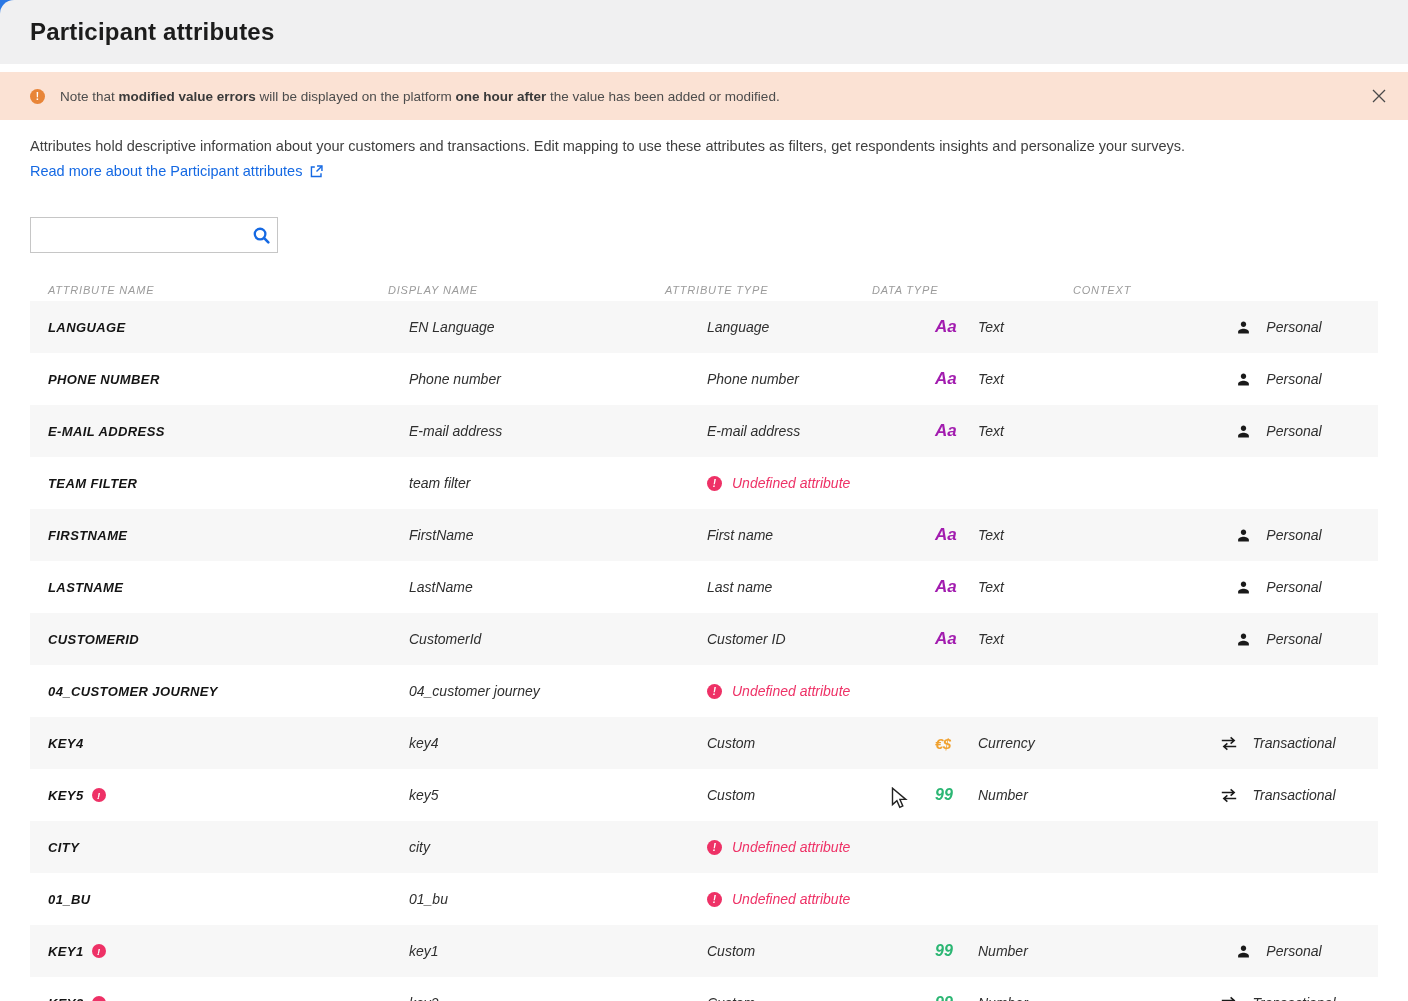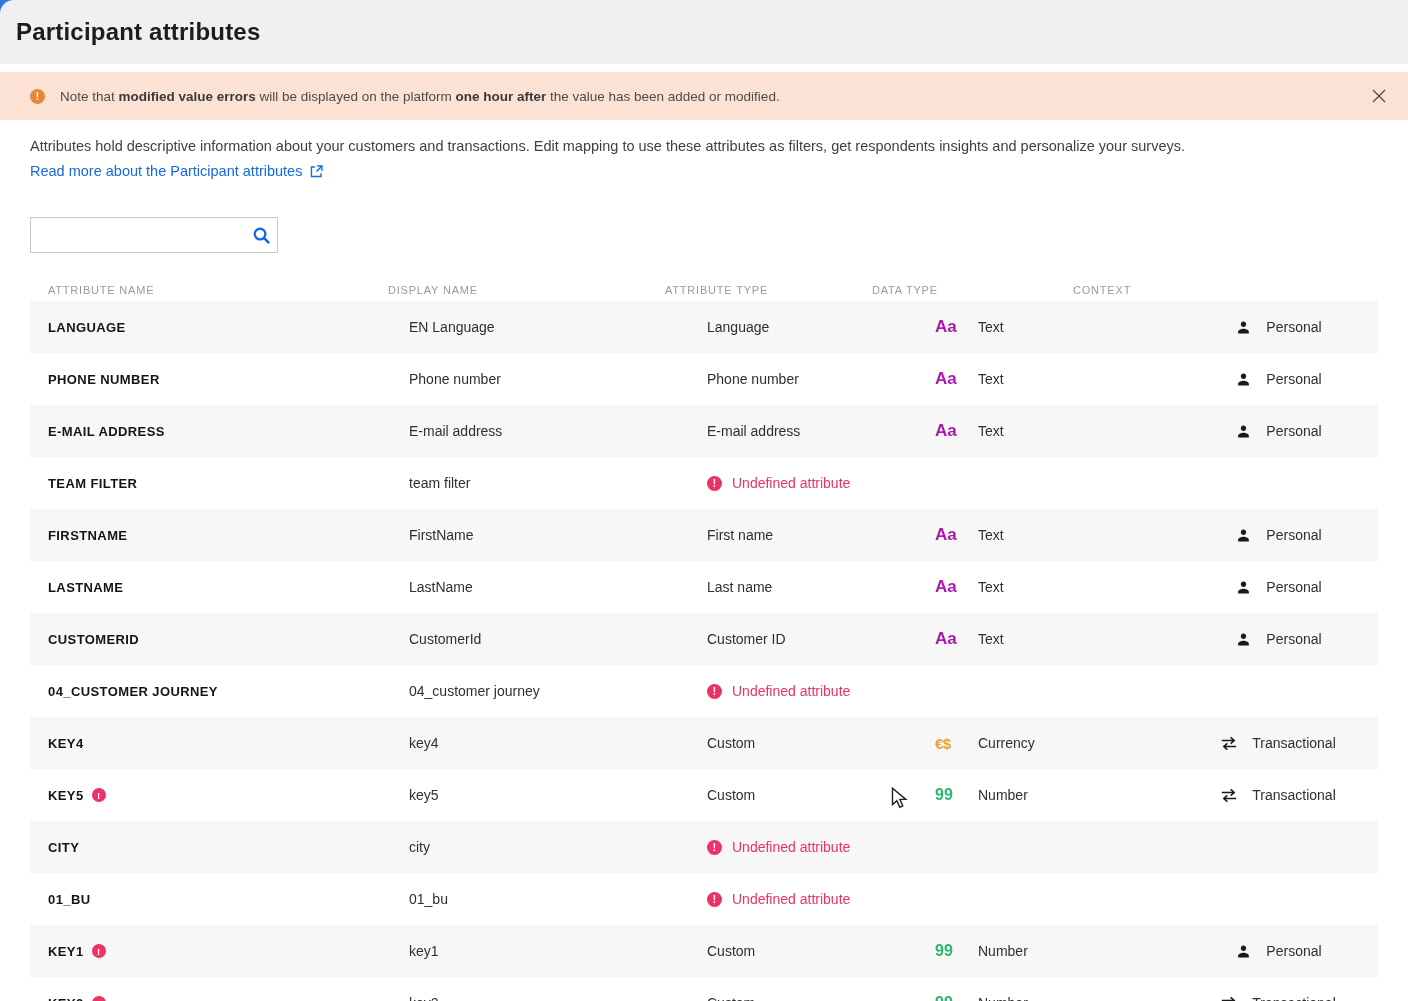--- a/index.html
+++ b/index.html
@@ -6,21 +6,21 @@
   html,body { margin:0; padding:0; }
   body {
     width:1408px; height:1001px; overflow:hidden; position:relative;
     background:#ffffff; font-family:"Liberation Sans", sans-serif;
   }
   .corner-accent { position:absolute; top:0; left:0; width:22px; height:22px; background:#2b78e4; z-index:0; }
 
   
   .page-header {
     position:relative; z-index:1; height:64px; background:#f0f0f1;
-    border-top-left-radius:14px; display:flex; align-items:center; padding:0 16px;
+    border-top-left-radius:14px; display:flex; align-items:center; padding:0 30px;
   }
   .page-title { margin:0; font-size:24px; font-weight:600; color:#1c1c1c; letter-spacing:.2px; }
 
   
   .banner {
     position:relative; z-index:1; margin-top:8px; height:48px; background:#fbe2d4;
     display:flex; align-items:center; padding:0 20px 0 30px;
   }
   .warn-ic {
     flex:0 0 auto; width:15px; height:15px; border-radius:50%; background:#e88538;
@@ -42,21 +42,21 @@
     margin:36px 0 0 30px; width:248px; height:36px; background:#fff;
     border:1px solid #c6c6c6; display:flex; align-items:center;
   }
   .search-input { flex:1; min-width:0; border:none; outline:none; font-size:14px; padding-left:12px; background:transparent; font-family:inherit; }
   .search-btn { flex:0 0 auto; width:32px; display:flex; align-items:center; justify-content:center; cursor:pointer; }
 
   
   .attr-table { margin:26px 30px 0; }
   .thead, .trow {
     display:grid; grid-template-columns:340px 277px 207px 201px 237px 1fr;
-    padding-left:18px; align-items:center;
+    padding-left:18px; align-items:center;font-style:italic;
   }
   .thead { height:22px; font-size:11px; letter-spacing:.8px; color:#9b9b9b; }
   .trow { height:52px; font-size:14px; color:#2f2f2f;gap:21px; }
   .trow.shade { background:#f7f7f7; }
 
   .name-cell { display:flex; align-items:center; }
   .attr-name { font-weight:700; font-size:13px; color:#141414; letter-spacing:.4px; }
   .err-badge {
     width:14px; height:14px; border-radius:50%; background:#ee3166; color:#fff;
     font-size:9.5px; font-weight:700; display:inline-flex; align-items:center; justify-content:center; margin-left:8px;

